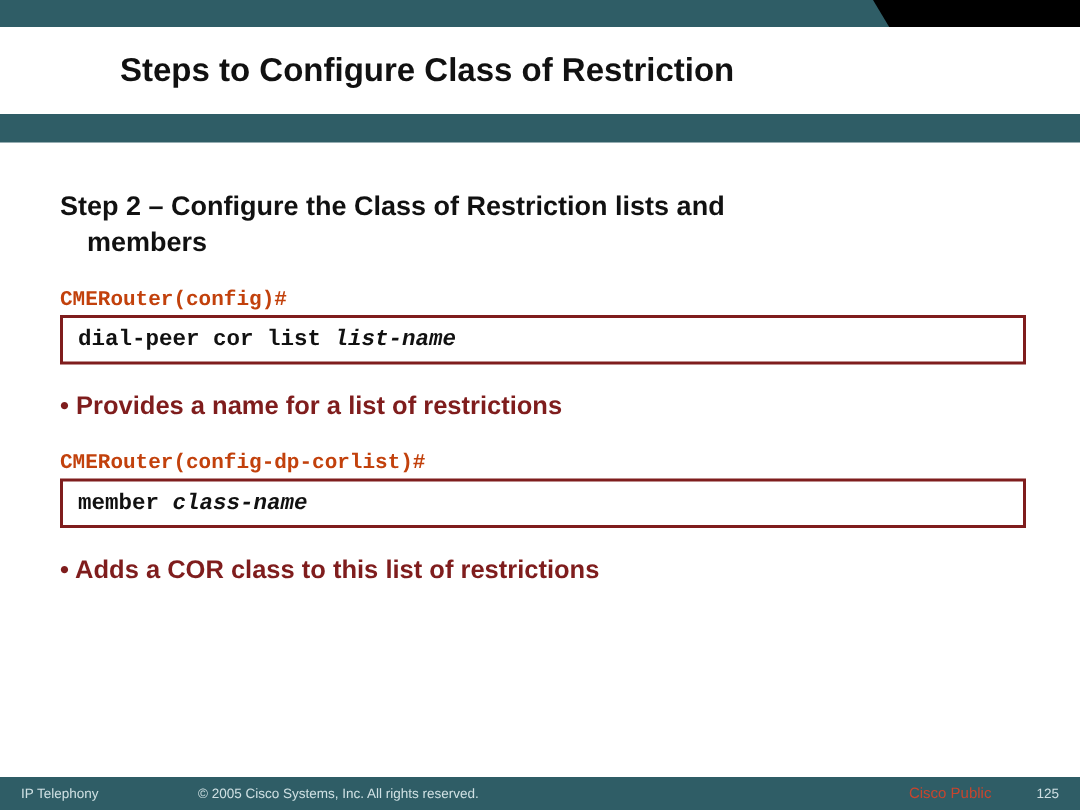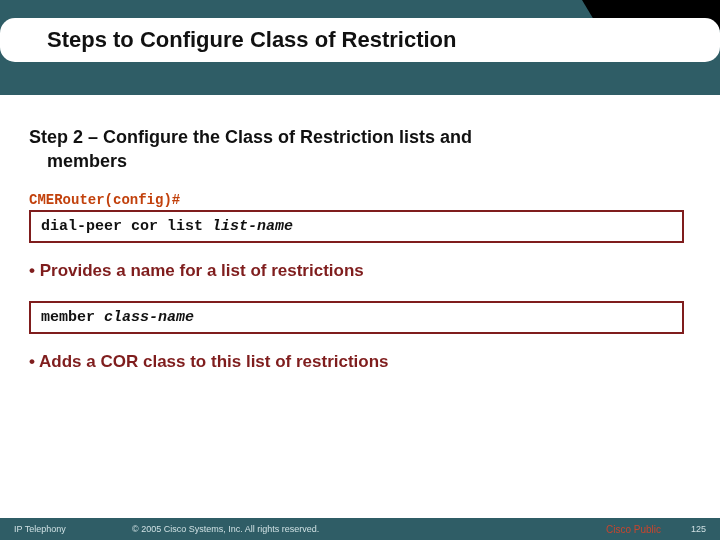--- a/index.html
+++ b/index.html
@@ -28,34 +28,33 @@
     position: absolute;
     left: -18px; top: 0;
     width: 0; height: 0;
     border-top: 30px solid #000;
     border-left: 18px solid transparent;
   }
   .slide-title {
     position: absolute;
     top: 18px;
     left: 0; right: 0;
-    height: 44px;
+    height: 58px;
     background: #fff;
     display: flex;
     align-items: center;
-    padding-left: 47px;
+    padding-left: 80px;
     font-size: 22px;
     font-weight: 700;
     color: #111;
-    border-radius: 15px;
   }
   .content {
     position: absolute;
     top: 125px;
-    left: 29px;
+    left: 40px;
     right: 36px;
   }
   .step-heading {
     font-size: 18px;
     font-weight: 700;
     color: #111;
     line-height: 1.35;
     margin-bottom: 18px;
   }
   .step-heading .indent { display: block; padding-left: 18px; }
@@ -118,20 +117,21 @@
     <span class="indent">members</span>
   </div>
 
   <div class="prompt">CMERouter(config)#</div>
   <div class="cmd-box">
     <span>dial-peer cor list </span><span class="arg">list-name</span>
   </div>
 
   <div class="bullet">Provides a name for a list of restrictions</div>
 
+  <div class="prompt">CMERouter(config-dp-corlist)#</div>
   <div class="cmd-box">
     <span>member </span><span class="arg">class-name</span>
   </div>
 
   <div class="bullet">Adds a COR class to this list of restrictions</div>
 
 </div>
 
 <div class="footer">
   <div class="ft-left">IP Telephony</div>

